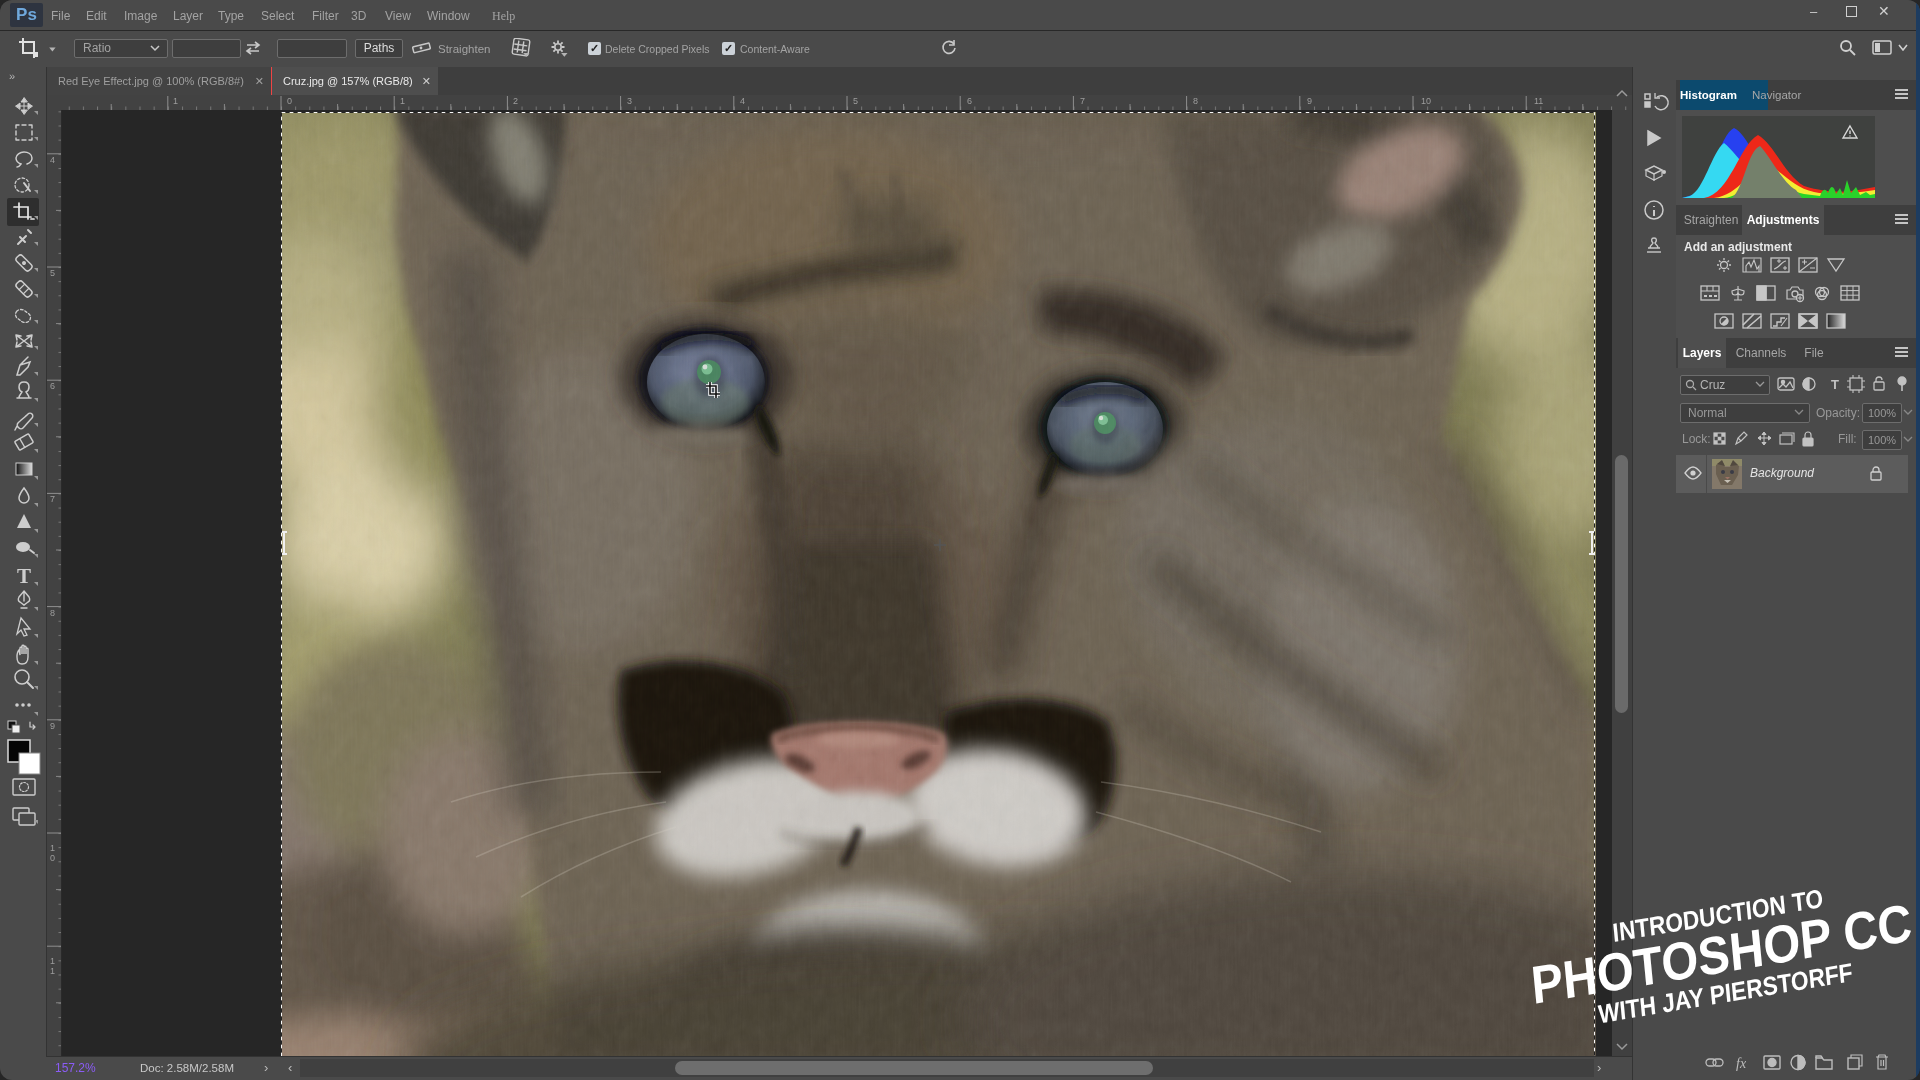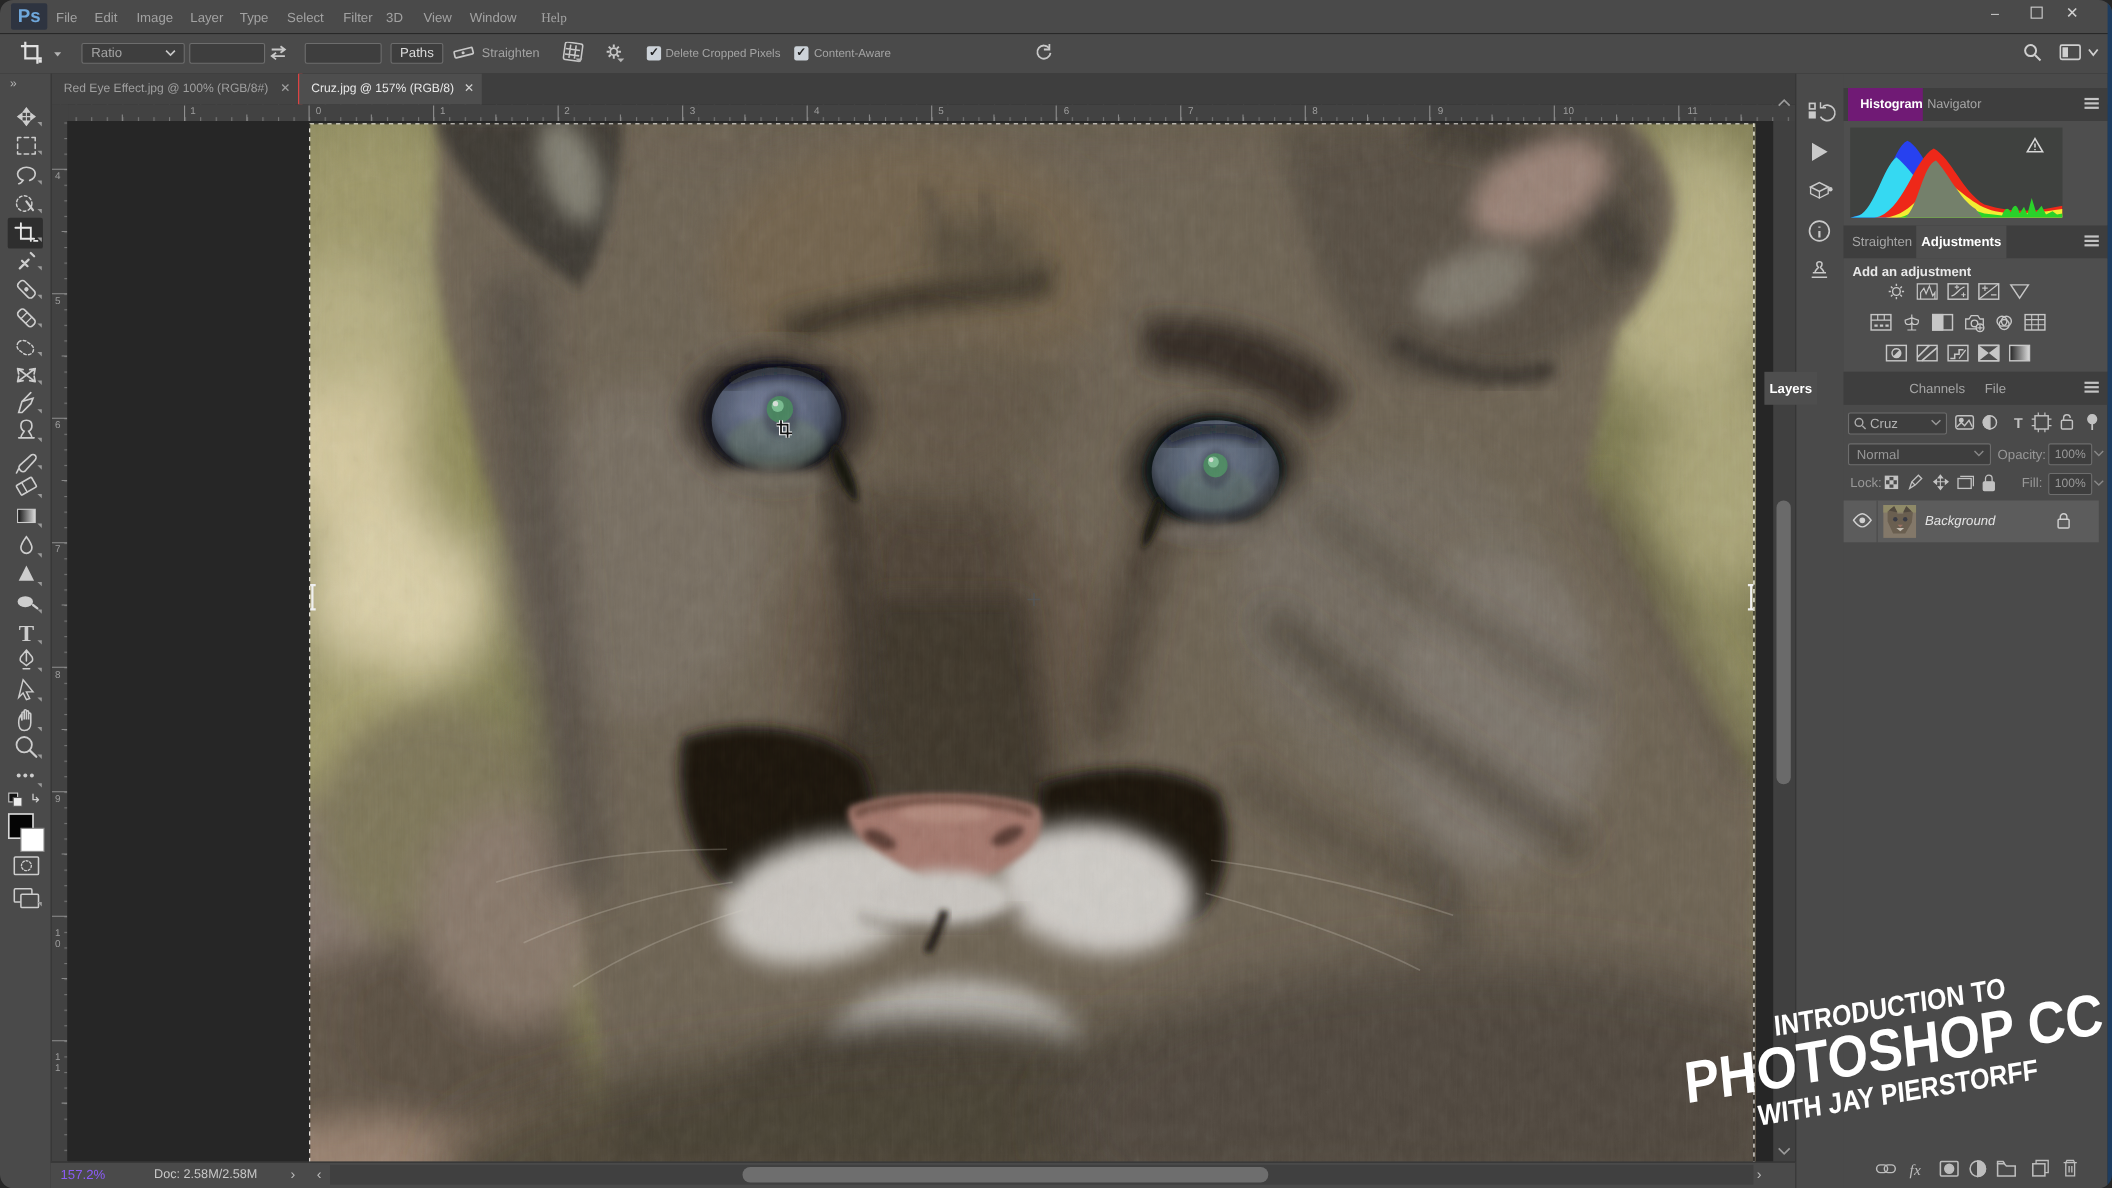--- a/index.html
+++ b/index.html
@@ -494,21 +494,21 @@
         <path d="M8 82v6l8 4v-6M24 82v6l-8 4v-6" stroke-width="1.2"></path>
       <circle cx="26" cy="84" r="2" fill="#c9c9c9" stroke="none"></circle>
       <circle cx="16" cy="122" r="9"></circle>
         <path d="M16 118v1M16 122v6" stroke-width="2"></path>
       <path d="M10 160h12M12 160c0-3 2-3 3-5-2-2-2-5 1-5s3 3 1 5c1 2 3 2 3 5" stroke-width="1.4"></path>
         <path d="M9 164h14" stroke-width="1.4"></path>
     </g>
   </svg>
 
   <div class="abs" style="left:1676px;top:80px;width:240px;height:30px;background:#3e3e3e;"></div>
-  <div class="abs" style="left:1680px;top:80px;width:68px;height:30px;background:#701a75;color:#fff;font-size:11.5px;font-weight:bold;text-align:right;line-height:30px;">Histogram</div>
+  <div class="abs" style="left:1680px;top:80px;width:88px;height:30px;background:#0c4a6e;color:#fff;font-size:11.5px;font-weight:bold;text-align:left;line-height:30px;">Histogram</div>
   <div class="abs" style="left:1752px;top:80px;width:60px;height:30px;color:#a6a6a6;font-size:11.5px;line-height:30px;">Navigator</div>
   <div class="abs" style="left:1895px;top:89px;width:13px;height:2px;background:#c4c4c4;box-shadow:0 4px #c4c4c4,0 8px #c4c4c4;"></div>
   <div class="abs" style="left:1676px;top:110px;width:240px;height:95px;background:#4e4e4e;"></div>
 
   <svg class="abs" style="left:1682px;top:116px;background:#3f413f;" width="193" height="82" viewBox="0 0 193 82">
     <path d="M0 82 L10 79 C28 72 38 18 52 12 C66 18 76 54 96 66 C126 78 160 80 193 79 L193 82 Z" fill="#2741f0"></path>
     <path d="M0 82 L8 80 C22 74 30 36 42 27 C58 40 70 66 92 73 C128 80 160 81 193 80 L193 82 Z" fill="#35d9f2"></path>
     <path d="M22 82 C48 78 58 28 76 19 C92 28 102 58 122 70 C148 78 168 76 182 73 L193 71 L193 82 Z" fill="#ee2819"></path>
     <path d="M32 82 C58 79 68 52 84 47 C98 54 112 72 132 76 C152 80 172 77 193 74 L193 82 Z" fill="#f2ee33"></path>
     <path d="M42 82 C62 80 70 60 82 56 C94 61 104 74 122 78 L138 80 C140 74 143 71 146 77 C149 68 152 70 154 78 L158 72 L161 79 L165 64 L169 77 L174 71 L178 79 L184 76 L188 79 L193 78 L193 82 Z" fill="#2ad22a"></path>
@@ -600,21 +600,21 @@
     </g>
     <defs>
         <linearGradient id="gmgrad" x1="0" y1="0" x2="1" y2="0">
           <stop offset="0" stop-color="#222"></stop>
           <stop offset="1" stop-color="#ddd"></stop>
         </linearGradient>
       </defs>
   </svg>
 
   <div class="abs" style="left:1676px;top:338px;width:240px;height:30px;background:#3e3e3e;"></div>
-  <div class="abs" style="left:1604px;top:338px;width:48px;height:30px;background:#4e4e4e;color:#fff;font-size:12px;font-weight:bold;text-align:center;line-height:30px;">Layers</div>
+  <div class="abs" style="left:1678px;top:338px;width:48px;height:30px;background:#4e4e4e;color:#fff;font-size:12px;font-weight:bold;text-align:center;line-height:30px;">Layers</div>
   <div class="abs" style="left:1731px;top:338px;width:60px;height:30px;color:#a6a6a6;font-size:12px;text-align:center;line-height:30px;">Channels</div>
   <div class="abs" style="left:1793px;top:338px;width:42px;height:30px;color:#a6a6a6;font-size:12px;text-align:center;line-height:30px;">File</div>
   <div class="abs" style="left:1895px;top:347px;width:13px;height:2px;background:#c4c4c4;box-shadow:0 4px #c4c4c4,0 8px #c4c4c4;"></div>
 
   <div class="abs field" style="left:1680px;top:375px;width:88px;height:18px;"></div>
   <svg class="abs" style="left:1685px;top:379px;" width="12" height="12">
       <circle cx="5" cy="5" r="3.5" stroke="#aaa" stroke-width="1.3" fill="none"></circle>
       <path d="M8 8l3 3" stroke="#aaa" stroke-width="1.3"></path>
     </svg>
   <div class="abs" style="left:1700px;top:378px;color:#b4b4b4;font-size:12px;">Cruz</div>

